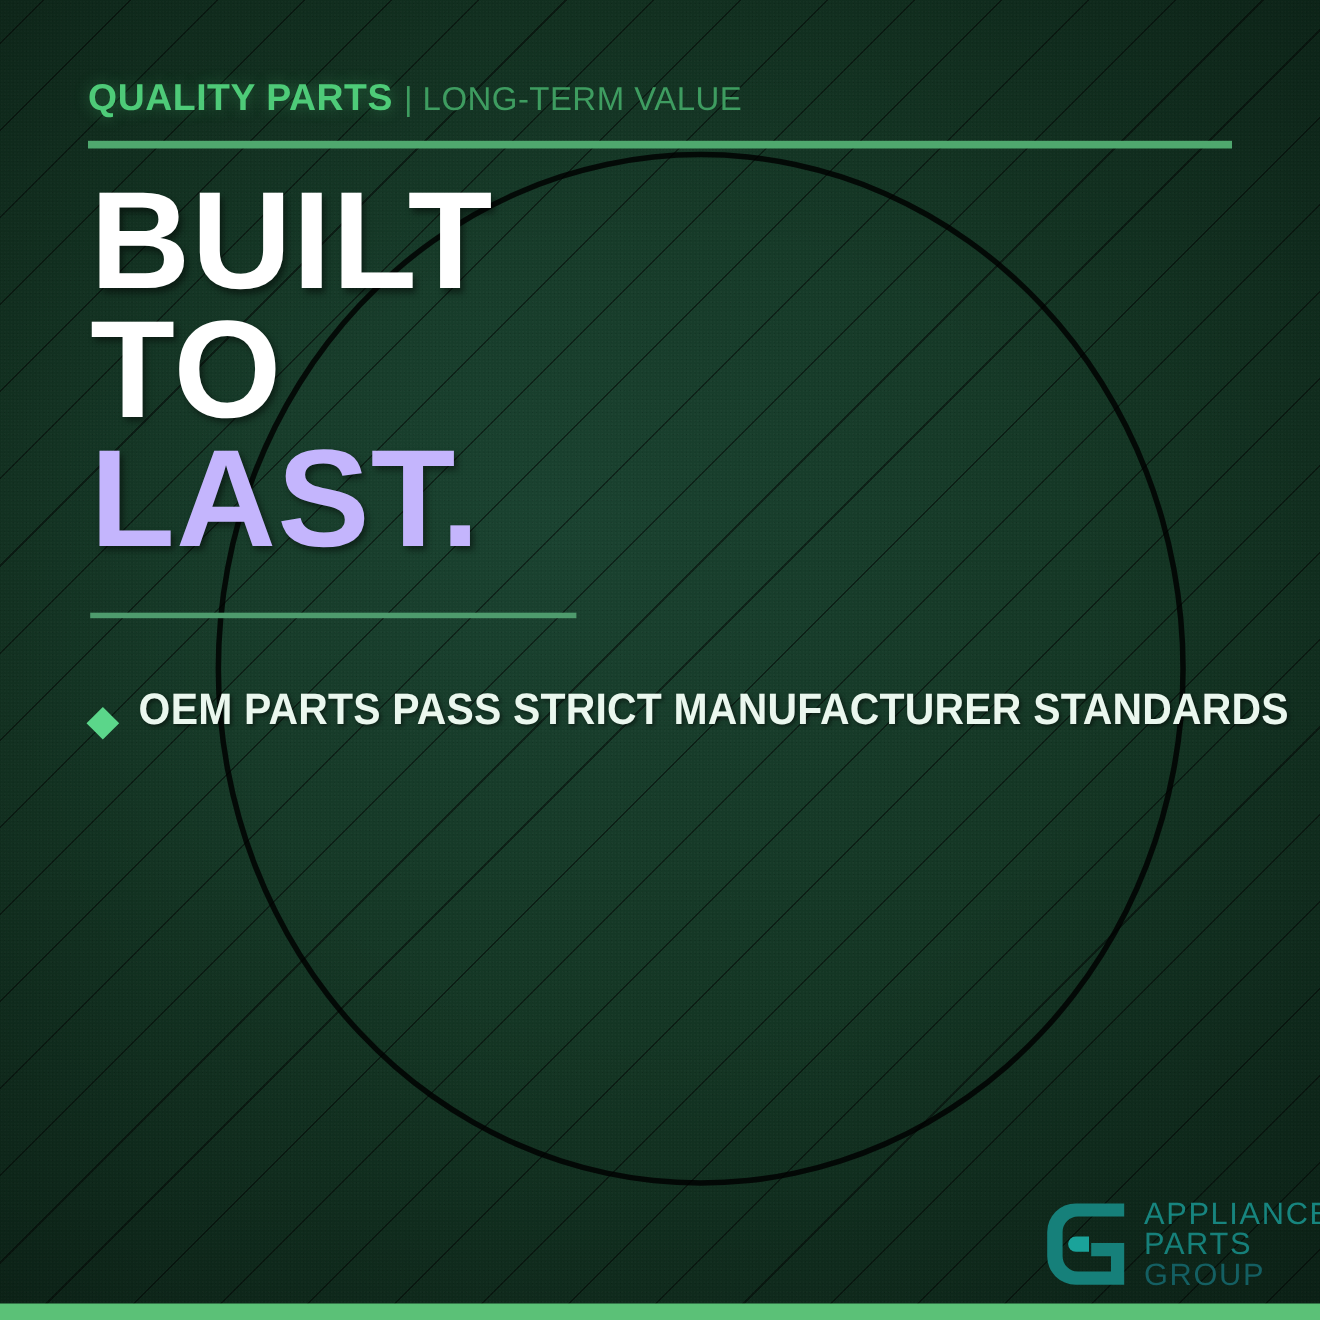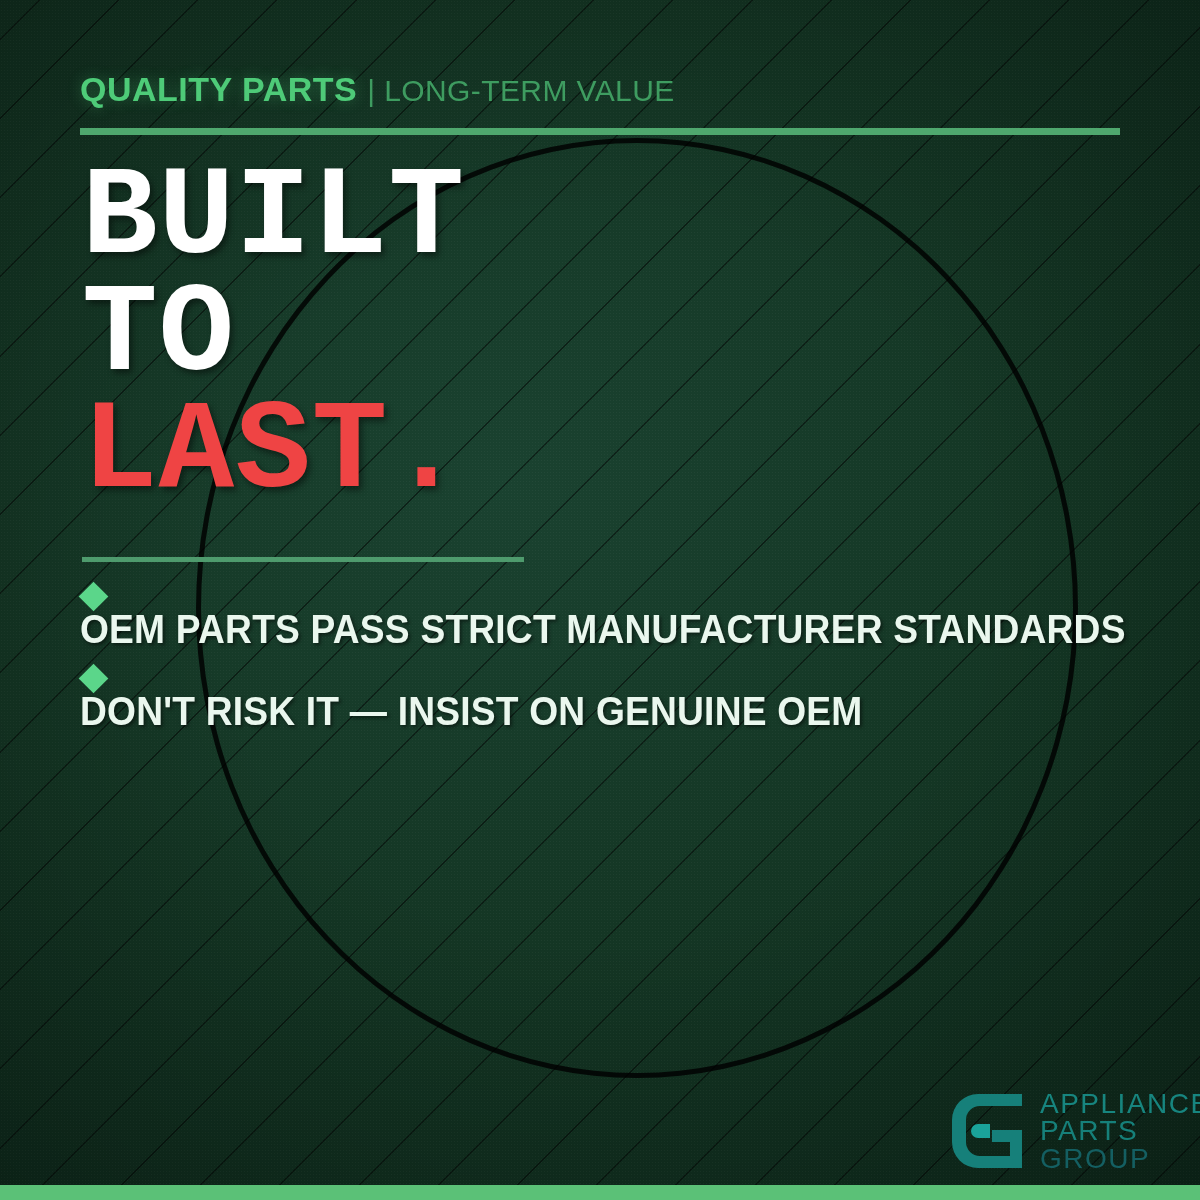--- a/index.html
+++ b/index.html
@@ -100,34 +100,34 @@
     width: 1040px;
     height: 7px;
     background: #4FA86E;
   }
 
   
   .headline {
     position: absolute;
     left: 82px;
     top: 160px;
-    font-family: Liberation Mono, monospace;
+    font-family: Liberation Sans, sans-serif;
     font-weight: bold;
     font-size: 126px;
     line-height: 0.93;
     letter-spacing: 1px;
   }
   .headline .l1, .headline .l2 {
     display: block;
     color: #FFFFFF;
     text-shadow: 3px 4px 6px rgba(0,0,0,0.45);
   }
   .headline .l3 {
     display: block;
-    color: #ef4444;
+    color: #c4b5fd;
     text-shadow: 3px 4px 6px rgba(0,0,0,0.45);
   }
 
   .rule-mid {
     position: absolute;
     left: 82px;
     top: 557px;
     width: 442px;
     height: 5px;
     background: #4E9B6D;
@@ -135,23 +135,22 @@
 
   
   .bullets {
     position: absolute;
     left: 80px;
     top: 586px;
     width: 1070px;
   }
   .bullet-row {
     display: flex;
-    align-items: flex-start;
+    align-items: flex-end;
     height: 82px;
-    flex-direction: column;
   }
   .diamond {
     width: 21px;
     height: 21px;
     background: #5BD68A;
     transform: rotate(45deg);
     flex: 0 0 auto;
     margin-right: 22px;
     margin-left: 3px;
   }
@@ -230,24 +229,20 @@
       <span class="l3">LAST.</span>
     </div>
 
     <div class="rule-mid"></div>
 
     <div class="bullets">
       <div class="bullet-row">
         <span class="diamond"></span>
         <span class="bullet-text">OEM PARTS PASS STRICT MANUFACTURER STANDARDS</span>
       </div>
-      <div class="bullet-row">
-        <span class="diamond"></span>
-        <span class="bullet-text">DON'T RISK IT — INSIST ON GENUINE OEM</span>
-      </div>
     </div>
 
     <div class="logo">
       <svg class="logo-mark" viewBox="0 0 78 82">
         <path d="M74 4 H30 A26 26 0 0 0 4 30 V52 A26 26 0 0 0 30 78 H74 V40 H44 V52 H62 V66 H32 A14 14 0 0 1 18 52 V30 A14 14 0 0 1 32 16 H74 Z" fill="#16807A"></path>
         <path d="M30 34 H42 V48 H30 A7 7 0 0 1 30 34 Z" fill="#1AA39A"></path>
       </svg>
       <div class="logo-words">
         <span class="lw1">APPLIANCE</span>
         <span class="lw2">PARTS</span>

